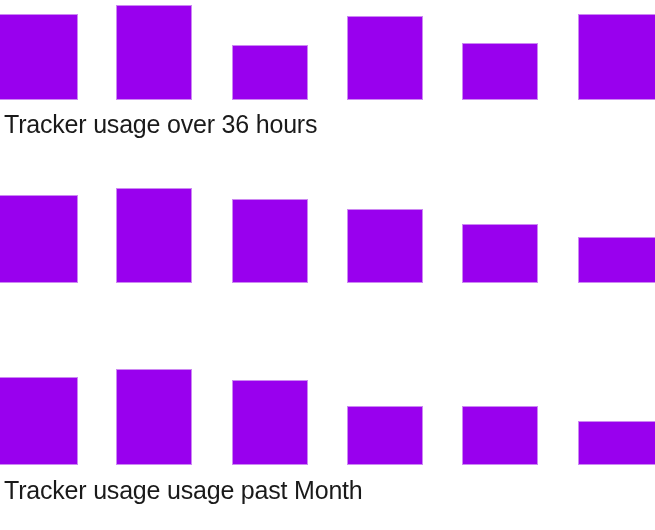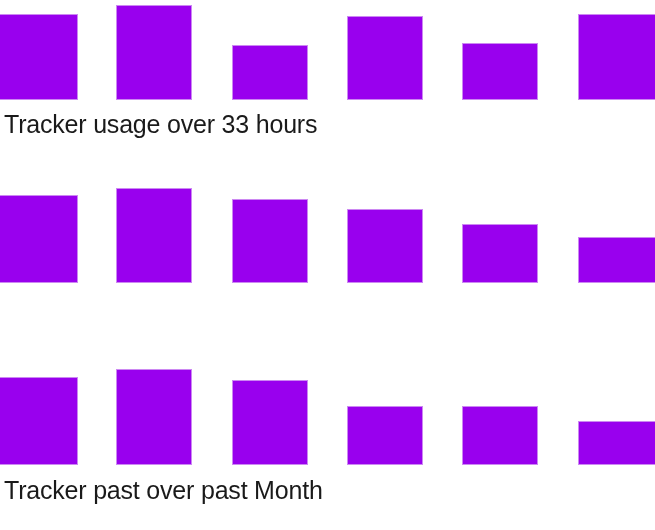--- a/index.html
+++ b/index.html
@@ -52,33 +52,33 @@
 
 <div class="chart-block" style="top: 0px;">
   <div class="plot" style="height: 100px;">
       <div class="bar" style="left: 0px; width: 78px; height: 86px; background: rgb(153, 0, 238); border-top-color: rgb(204, 136, 242); border-right-color: rgb(204, 136, 242); border-bottom-color: rgb(204, 136, 242); border-left: none;"></div>
       <div class="bar" style="left: 116px; width: 76px; height: 95px; background: rgb(153, 0, 238); border-color: rgb(204, 136, 242);"></div>
       <div class="bar" style="left: 232px; width: 76px; height: 55px; background: rgb(153, 0, 238); border-color: rgb(204, 136, 242);"></div>
       <div class="bar" style="left: 347px; width: 76px; height: 84px; background: rgb(153, 0, 238); border-color: rgb(204, 136, 242);"></div>
       <div class="bar" style="left: 462px; width: 76px; height: 57px; background: rgb(153, 0, 238); border-color: rgb(204, 136, 242);"></div>
       <div class="bar" style="left: 578px; width: 77px; height: 86px; background: rgb(153, 0, 238); border-top-color: rgb(204, 136, 242); border-right: none; border-bottom-color: rgb(204, 136, 242); border-left-color: rgb(204, 136, 242);"></div>
     </div>
-  <div class="chart-caption" style="top: 110px; color: rgb(26, 26, 26);">Tracker usage over 33 hours</div>
+  <div class="chart-caption" style="top: 110px; color: rgb(26, 26, 26);">Tracker usage over 36 hours</div>
 </div>
 
 <div class="chart-block" style="top: 183px;">
   <div class="plot" style="height: 100px;">
       <div class="bar" style="left: 0px; width: 78px; height: 88px; background: rgb(153, 0, 238); border-top-color: rgb(204, 136, 242); border-right-color: rgb(204, 136, 242); border-bottom-color: rgb(204, 136, 242); border-left: none;"></div>
       <div class="bar" style="left: 116px; width: 76px; height: 95px; background: rgb(153, 0, 238); border-color: rgb(204, 136, 242);"></div>
       <div class="bar" style="left: 232px; width: 76px; height: 84px; background: rgb(153, 0, 238); border-color: rgb(204, 136, 242);"></div>
       <div class="bar" style="left: 347px; width: 76px; height: 74px; background: rgb(153, 0, 238); border-color: rgb(204, 136, 242);"></div>
       <div class="bar" style="left: 462px; width: 76px; height: 59px; background: rgb(153, 0, 238); border-color: rgb(204, 136, 242);"></div>
       <div class="bar" style="left: 578px; width: 77px; height: 46px; background: rgb(153, 0, 238); border-top-color: rgb(204, 136, 242); border-right: none; border-bottom-color: rgb(204, 136, 242); border-left-color: rgb(204, 136, 242);"></div>
     </div>
-  <div class="chart-caption" style="top: 293px; color: rgb(26, 26, 26);">Tracker past over past Month</div>
+  <div class="chart-caption" style="top: 293px; color: rgb(26, 26, 26);">Tracker usage usage past Month</div>
 </div>
 
 <div class="chart-block" style="top: 365px;">
   <div class="plot" style="height: 100px;">
       <div class="bar" style="left: 0px; width: 78px; height: 88px; background: rgb(153, 0, 238); border-top-color: rgb(204, 136, 242); border-right-color: rgb(204, 136, 242); border-bottom-color: rgb(204, 136, 242); border-left: none;"></div>
       <div class="bar" style="left: 116px; width: 76px; height: 96px; background: rgb(153, 0, 238); border-color: rgb(204, 136, 242);"></div>
       <div class="bar" style="left: 232px; width: 76px; height: 85px; background: rgb(153, 0, 238); border-color: rgb(204, 136, 242);"></div>
       <div class="bar" style="left: 347px; width: 76px; height: 59px; background: rgb(153, 0, 238); border-color: rgb(204, 136, 242);"></div>
       <div class="bar" style="left: 462px; width: 76px; height: 59px; background: rgb(153, 0, 238); border-color: rgb(204, 136, 242);"></div>
       <div class="bar" style="left: 578px; width: 77px; height: 44px; background: rgb(153, 0, 238); border-top-color: rgb(204, 136, 242); border-right: none; border-bottom-color: rgb(204, 136, 242); border-left-color: rgb(204, 136, 242);"></div>

